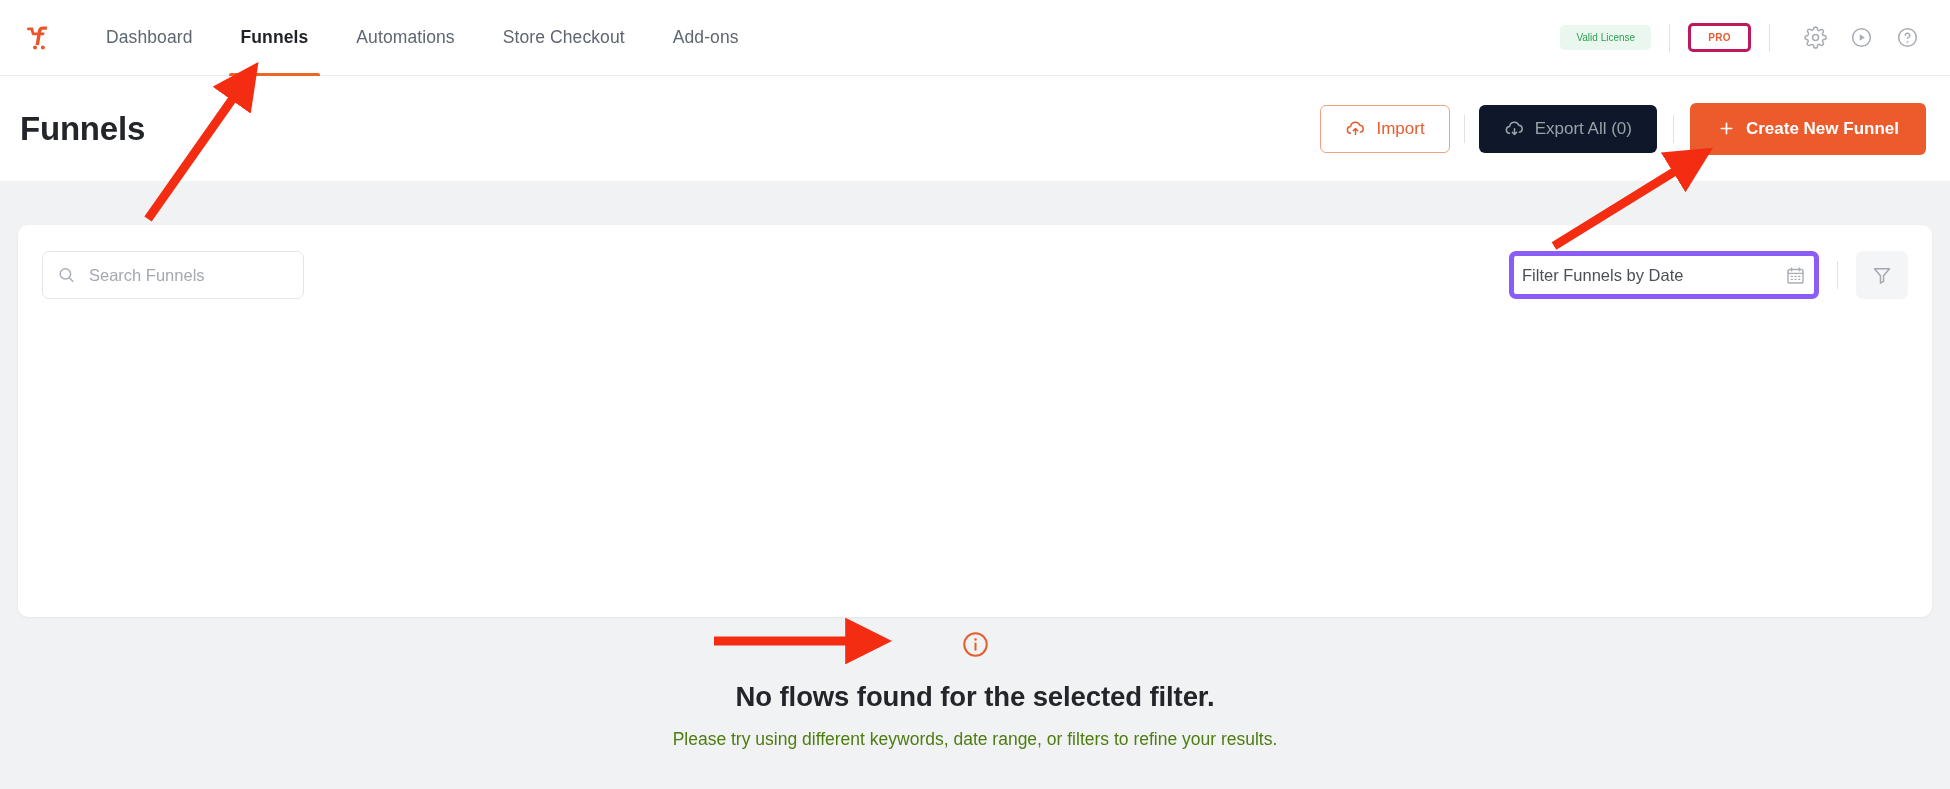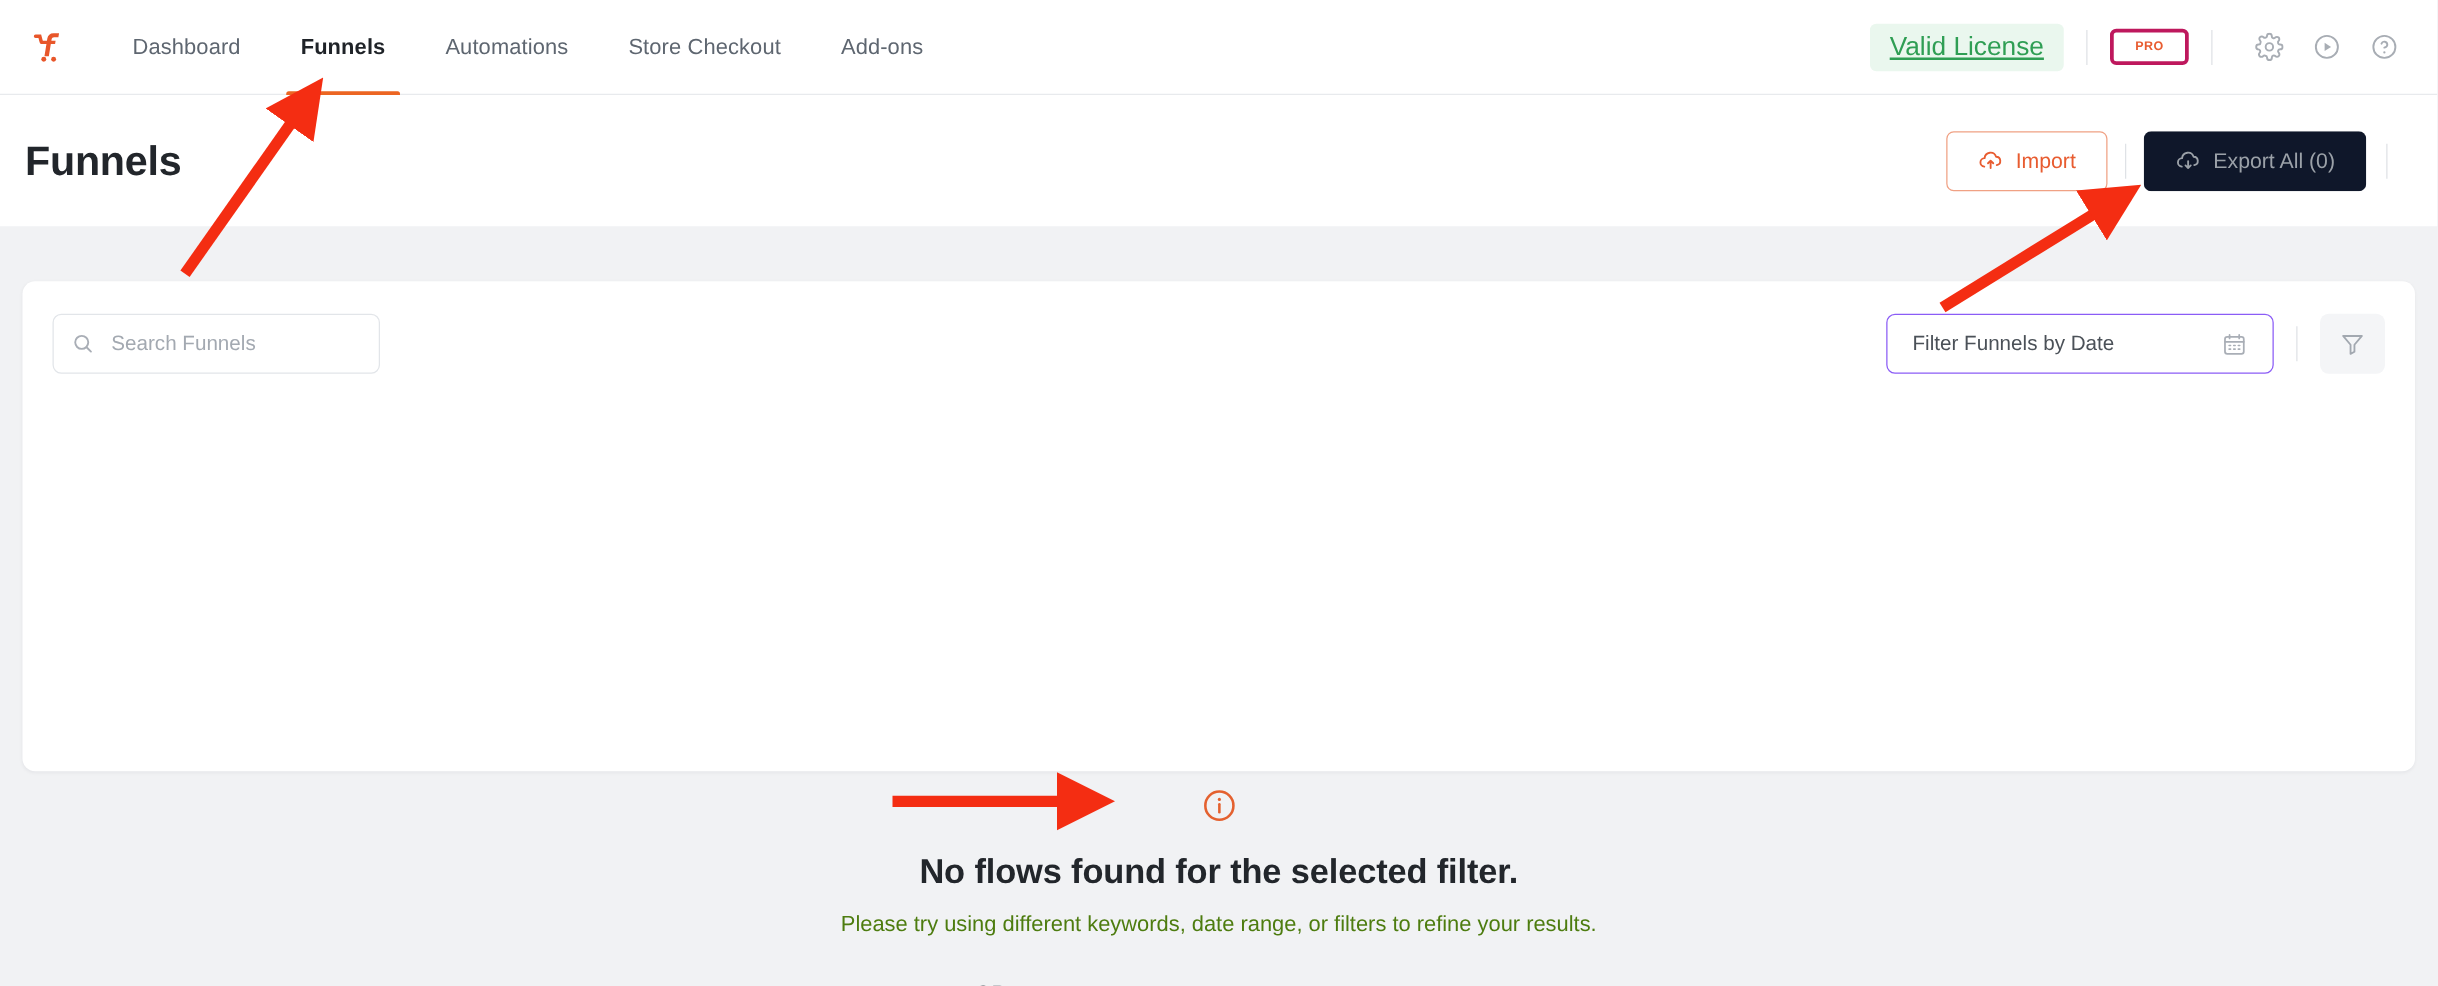--- a/index.html
+++ b/index.html
@@ -78,25 +78,24 @@
   .topbar-right {
     margin-left: auto;
     display: flex;
     align-items: center;
     gap: 0px;
   }
 
   .badge-license {
     background: #eaf7ee;
     color: #2f9e54;
-    font-size: 21px;
+    font-size: 10px;
     padding: 7px 16px;
     border-radius: 5px;
     white-space: nowrap;
-    text-decoration: underline;
   }
 
   .badge-pro {
     border: 3px solid #be185d;
     color: #e85c30;
     font-size: 10px;
     font-weight: 600;
     padding: 6px 17px;
     border-radius: 5px;
     letter-spacing: 0.4px;
@@ -233,25 +232,25 @@
   .toolbar-right {
     margin-left: auto;
     display: flex;
     align-items: center;
   }
 
   .date-filter {
     position: relative;
     width: 310px;
     height: 48px;
-    border: 1px solid #8b5cf6;
+    border: 5px solid #8b5cf6;
     border-radius: 7px;
     display: flex;
     align-items: center;
-    padding: 0 20px;
+    padding: 0 8px;
     cursor: pointer;
     background: #ffffff;
   }
   .date-filter-text {
     font-size: 16.5px;
     color: #4b5158;
   }
   .date-filter-icon {
     margin-left: auto;
     color: #a9aeb6;
@@ -406,20 +405,28 @@
           <svg width="21" height="21" viewBox="0 0 24 24" fill="none" stroke="currentColor" stroke-width="1.7" stroke-linecap="round" stroke-linejoin="round">
             <path d="M6.2 17.5a3.9 3.9 0 01.3-7.78 5.4 5.4 0 0110.5-1.3 3.9 3.9 0 01.6 7.74"></path>
             <path d="M12 12.4v6.4M9.6 16.4L12 18.8l2.4-2.4"></path>
           </svg>
         </span>
         <span>Export All (0)</span>
       </button>
 
       <div class="v-divider" style="margin:0 16px;"></div>
 
+      <button class="btn btn-primary">
+        <span style="display:flex;">
+          <svg width="19" height="19" viewBox="0 0 24 24" fill="none" stroke="currentColor" stroke-width="2.1" stroke-linecap="round">
+            <path d="M12 5.5v13M5.5 12h13"></path>
+          </svg>
+        </span>
+        <span>Create New Funnel</span>
+      </button>
     </div>
   </div>
 
   <div class="content-card">
 
     <div class="card-toolbar">
       <div class="search-wrap">
         <span class="search-icon-pos">
           <svg width="19" height="19" viewBox="0 0 24 24" fill="none" stroke="currentColor" stroke-width="1.9" stroke-linecap="round">
             <circle cx="10.6" cy="10.6" r="6.6"></circle>

